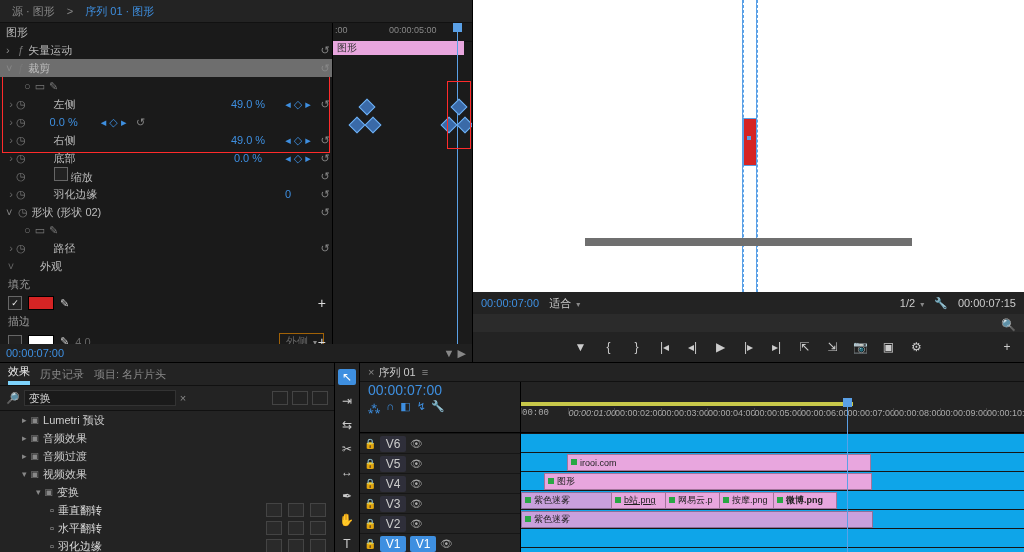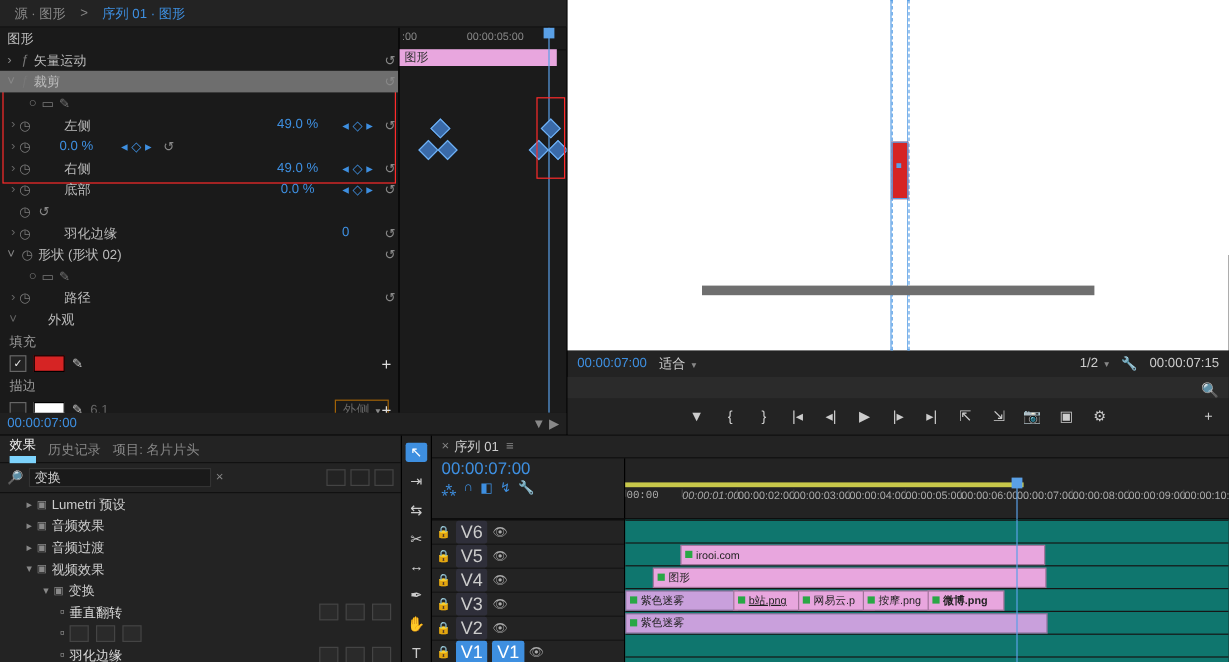--- a/index.html
+++ b/index.html
@@ -42,21 +42,21 @@
 .mon-info .fit{color:#ccc}
 .mon-info .spacer{flex:1}
 .transport{height:30px;background:#232323;display:flex;align-items:center;justify-content:center;gap:14px;color:#ccc;position:relative}
 .transport .icn{width:14px;height:14px;display:flex;align-items:center;justify-content:center;font-size:12px;color:#ccc}
 .transport .plus{position:absolute;right:10px}
 .mon-seek{height:18px;background:#2b2b2b;position:relative}
 .bottom{flex:1;display:flex;min-height:0}
 .bl{width:334px;display:flex;flex-direction:column;border-right:1px solid #000;background:#232323}
 .bl-tabs{height:22px;display:flex;align-items:center;gap:10px;padding:0 8px;border-bottom:1px solid #111}
 .bl-tabs .tab{color:#888}
-.bl-tabs .tab.sel{color:#eee;border-bottom:6px solid #7dd3fc;padding-bottom:2px}
+.bl-tabs .tab.sel{color:#eee;border-bottom:4px solid #7dd3fc;padding-bottom:2px}
 .search{display:flex;align-items:center;height:20px;padding:2px 6px;border-bottom:1px solid #111}
 .search .field{background:#1a1a1a;border:1px solid #333;color:#ccc;padding:1px 4px;flex:0 0 80px;font-size:11px}
 .search .x{color:#888;margin-left:4px}
 .tree{flex:1;overflow:hidden;font-size:11px}
 .tree .trow{display:flex;align-items:center;height:18px;position:relative}
 .tree .trow .lbl{flex:1;color:#ddd;white-space:nowrap}
 .tree .trow .slots{display:flex;gap:6px;padding-right:8px}
 .tree .trow .slot{width:14px;height:12px;border:1px solid #444;background:#2a2a2a}
 .tree .trow.folder .lbl{color:#ccc}.tree .ind1{padding-left:22px}.tree .ind2{padding-left:36px}.tree .ind3{padding-left:50px}
 .fold-ic{color:#888;margin-right:4px;font-size:9px}
@@ -73,24 +73,24 @@
 .ruler{position:absolute;top:26px;left:0;right:0;height:22px}
 .ruler .tick{position:absolute;top:0;font-size:9px;color:#888;border-left:1px solid #444;height:6px}
 .ruler .major{color:#aaa}
 .workbar{position:absolute;top:20px;left:0;height:4px;background:#c8c84a}
 .playhead{position:absolute;top:20px;width:1px;height:200px;background:#5aa0e6}
 .playhead .head{position:absolute;top:-4px;left:-4px;width:9px;height:9px;background:#5aa0e6}
 .tl-body{flex:1;display:flex;min-height:0}
 .track-headers{width:160px;border-right:1px solid #000;overflow:hidden}
 .track-row{display:flex;align-items:center;height:19px;border-top:1px solid #161616;padding:0 4px;gap:4px}
 .track-row .lock,.track-row .sync{color:#888;font-size:10px;width:12px;text-align:center}
-.track-row .tag{background:#2f2f3a;color:#ccc;font-size:15px;padding:1px 4px;border-radius:2px;min-width:18px;text-align:center}
+.track-row .tag{background:#2f2f3a;color:#ccc;font-size:12px;padding:1px 4px;border-radius:2px;min-width:18px;text-align:center}
 .track-row .tag.sel{background:#3e8fe0;color:#fff}
 .track-row .vis{color:#aaa;font-size:10px;width:12px;text-align:center}
-.tracks{flex:1;position:relative;overflow:hidden;background:#0f766e}
+.tracks{flex:1;position:relative;overflow:hidden;background:#0ea5e9}
 .tr{position:absolute;left:0;right:0;height:19px;border-top:1px solid #161616}
 .clip{position:absolute;top:2px;height:15px;border:1px solid rgba(0,0,0,.3);font-size:9px;color:#222;padding-left:12px;display:flex;align-items:center;overflow:hidden}
 .clip .dot{width:6px;height:6px;background:#29a745;position:absolute;left:3px;top:4px}
 .clip.pink{background:#e8a6de}
 .clip.violet{background:#c9a0dc}
 .key-marker{position:absolute;width:10px;height:10px;transform:rotate(45deg);background:#3a6aa8;border:1px solid #6fb2f5}
 .tl-tabstrip{height:18px;display:flex;align-items:center;padding:0 8px;color:#ccc;border-bottom:1px solid #111}
 .caret{font-size:8px;color:#888;margin-left:2px}
 input{font-family:inherit}
 .ec-key-ruler{position:relative;height:18px;color:#888;font-size:9px;border-bottom:1px solid #111}
@@ -160,20 +160,21 @@
          <span class="ind">›</span>
               <span class="stopwatch">◷</span>
          <span class="pname">底部</span>
          <span class="val">0.0 %</span>
          <span class="kf">◂ ◇ ▸</span>
          <span class="reset">↺</span>
        </div>
        <div class="row sub">
          <span class="ind"></span>
               <span class="stopwatch">◷</span>
+         <span class="pname"><span class="check"></span> <span>缩放</span></span>
          <span class="reset">↺</span>
        </div>
        <div class="row sub">
          <span class="ind">›</span>
               <span class="stopwatch">◷</span>
          <span class="pname">羽化边缘</span>
          <span class="val">0</span>
          <span class="reset">↺</span>
        </div>
        <div class="row">
@@ -203,21 +204,21 @@
          <span class="check">✓</span>
          <span class="swatch" style="background:#d62424"></span>
          <span>✎</span>
          <span class="add-btn">+</span>
        </div>
        <div class="section-title">描边</div>
        <div class="fx">
          <span class="check"></span>
          <span class="swatch" style="background:#fff"></span>
          <span>✎</span>
-         <span style="color:#666">6.1</span>
+         <span style="color:#666">4.0</span>
          <span style="margin-left:auto;color:#666;border:1px solid #a16207;padding:0 6px"><span>外侧</span> <span class="caret">▾</span></span>
          <span class="add-btn">+</span>
        </div>
 
      </div>
 
      <div class="ec-keys">
        <div class="ec-key-ruler">
          <span style="position:absolute;left:2px;top:2px">:00</span>
          <span style="position:absolute;left:56px;top:2px">00:00:05:00</span>
@@ -333,20 +334,21 @@
             <span class="fx-ic">▫</span>
             <span class="lbl">垂直翻转</span>
             <span class="slots">
               <span class="slot"></span>
               <span class="slot"></span>
               <span class="slot"></span>
             </span>
           </div>
           <div class="trow ind3">
             <span class="fx-ic">▫</span>
+            <span class="lbl">水平翻转</span>
             <span class="slots">
               <span class="slot"></span>
               <span class="slot"></span>
               <span class="slot"></span>
             </span>
           </div>
           <div class="trow ind3">
             <span class="fx-ic">▫</span>
             <span class="lbl">羽化边缘</span>
             <span class="slots">

